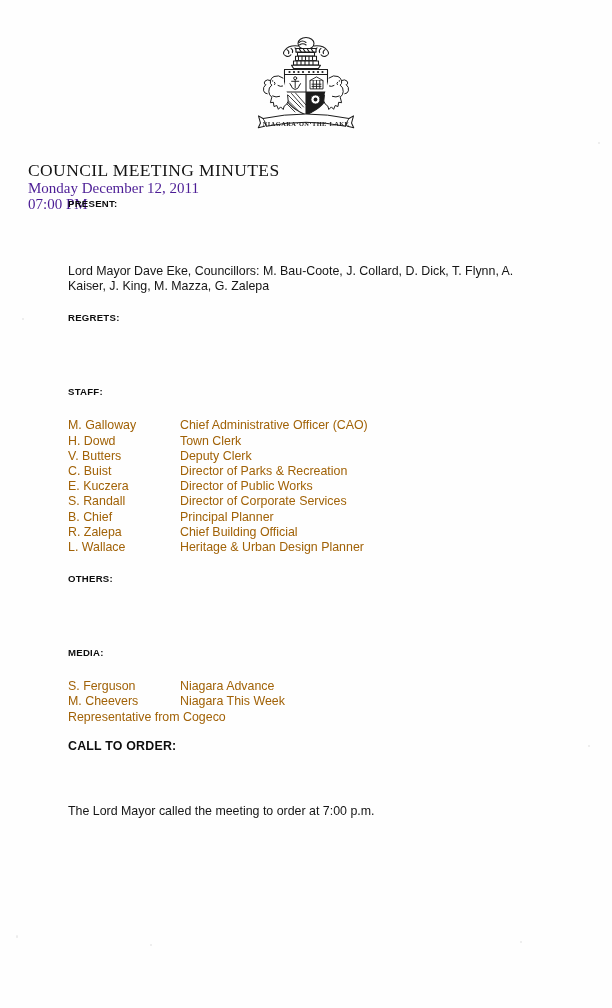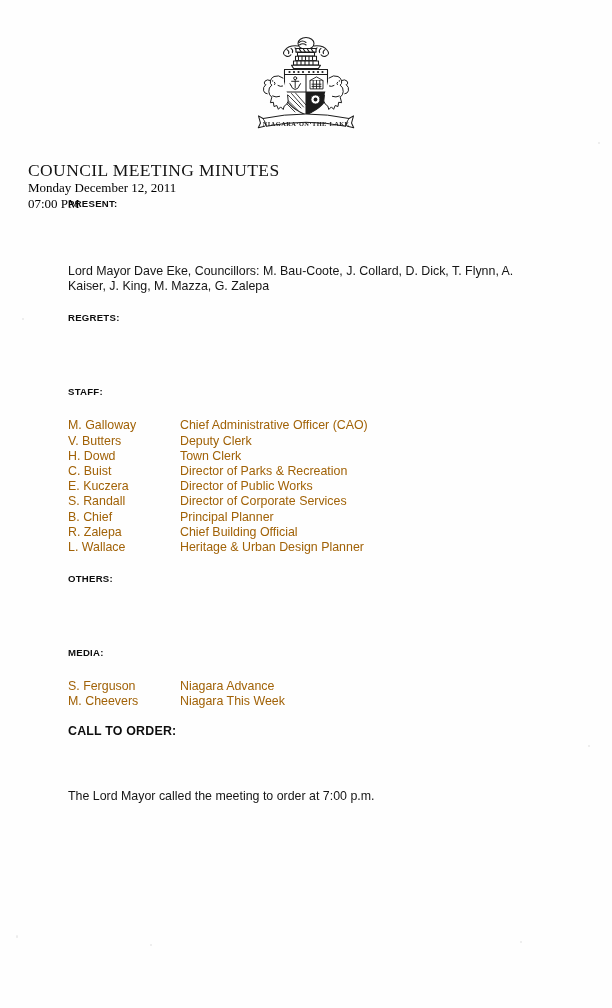--- a/index.html
+++ b/index.html
@@ -50,23 +50,23 @@
   .doc-title {
     font-family: "Liberation Serif", serif;
     font-size: 17.5px;
     letter-spacing: 0.4px;
     line-height: 20px;
     color: #141414;
     white-space: nowrap;
   }
   .doc-date, .doc-time {
     font-family: "Liberation Serif", serif;
-    font-size: 13px;
+    font-size: 15px;
     line-height: 14.5px;
-    color: #000000;
+    color: #4c1d95;
     margin-top: 1px;
   }
 
   
   .body-area {
     position: absolute;
     left: 68px;
     top: 198px;
     width: 458px;
   }
@@ -256,26 +256,26 @@
 
     <div class="heading">STAFF:</div>
     <div class="sp-20"></div>
     <table class="roster">
       <tbody>
         <tr class="row">
           <td class="name">M. Galloway</td>
           <td class="role">Chief Administrative Officer (CAO)</td>
         </tr>
         <tr class="row">
+          <td class="name">H. Dowd</td>
+          <td class="role">Town Clerk</td>
+        </tr>
+        <tr class="row">
           <td class="name">V. Butters</td>
           <td class="role">Deputy Clerk</td>
-        </tr>
-        <tr class="row">
-          <td class="name">H. Dowd</td>
-          <td class="role">Town Clerk</td>
         </tr>
         <tr class="row">
           <td class="name">C. Buist</td>
           <td class="role">Director of Parks &amp; Recreation</td>
         </tr>
         <tr class="row">
           <td class="name">E. Kuczera</td>
           <td class="role">Director of Public Works</td>
         </tr>
         <tr class="row">
@@ -309,20 +309,23 @@
     <div class="sp-20"></div>
     <table class="roster media">
       <tbody>
         <tr class="row">
           <td class="name">S. Ferguson</td>
           <td class="role">Niagara Advance</td>
         </tr>
         <tr class="row">
           <td class="name">M. Cheevers</td>
           <td class="role">Niagara This Week</td>
+        </tr>
+        <tr class="single">
+          <td colspan="2">Representative from Cogeco</td>
         </tr>
       </tbody>
     </table>
 
     <div class="sp-14"></div>
 
     <div class="heading big">CALL TO ORDER:</div>
     <div class="sp-18"></div>
     <div class="para">The Lord Mayor called the meeting to order at 7:00 p.m.</div>
 

